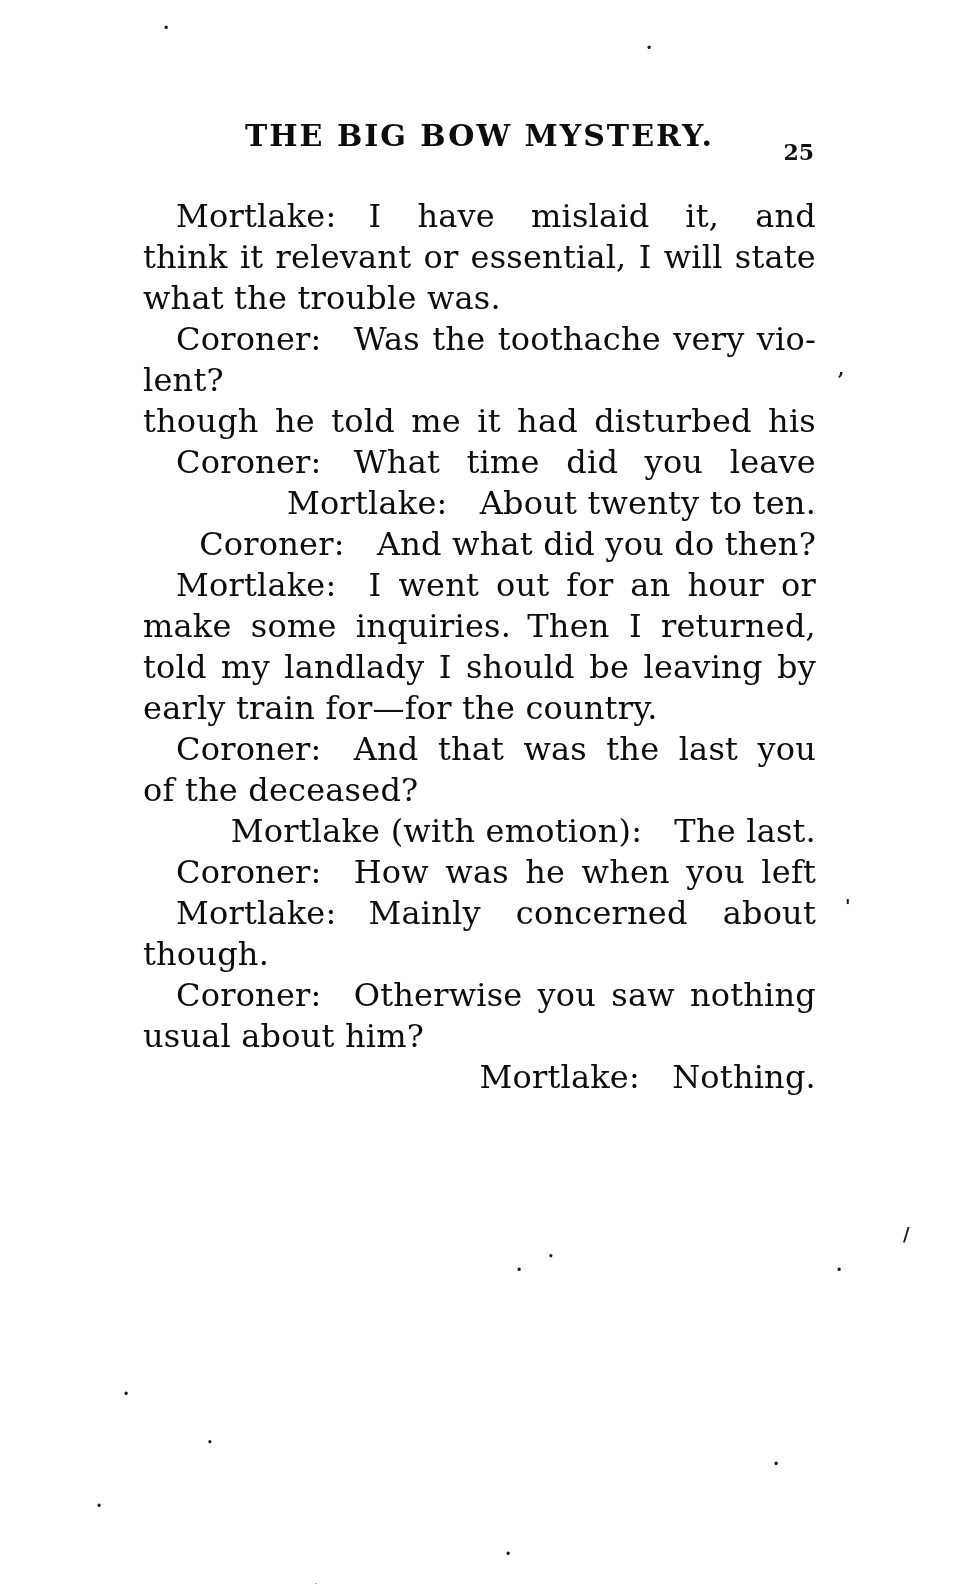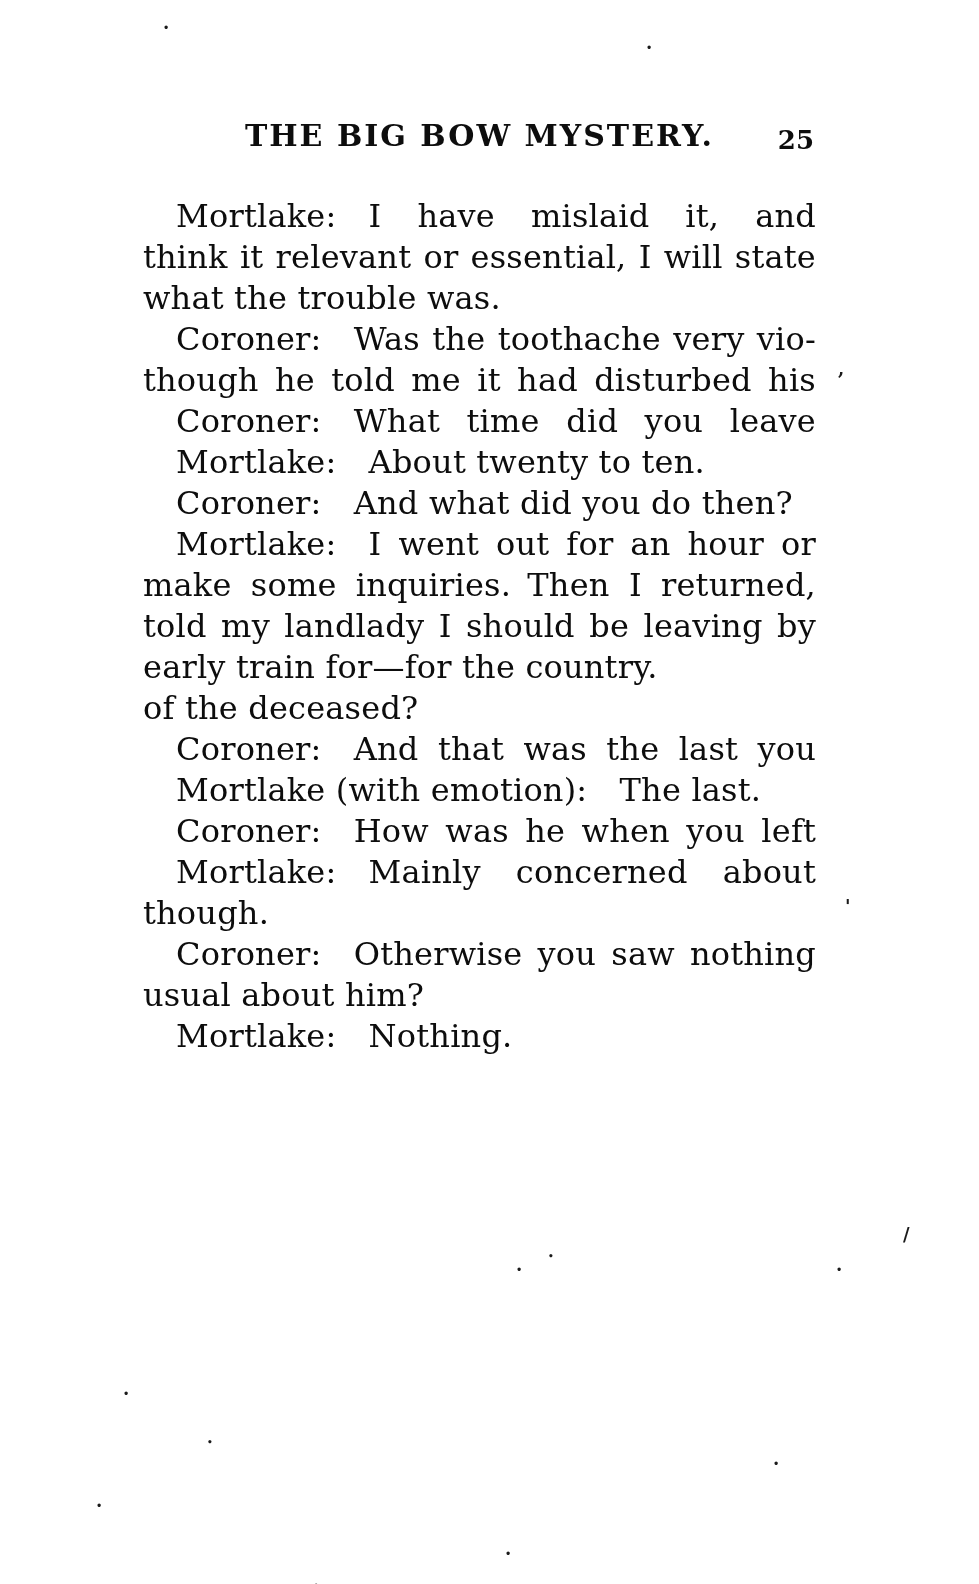--- a/index.html
+++ b/index.html
@@ -24,41 +24,41 @@
     text-align:center;
     font-size:30px;
     font-weight:700;
     letter-spacing:2px;
     line-height:36px;
     white-space:nowrap;
   }
   .page-number{
     position:absolute;
     right:2px;
-    top:4px;
-    font-size:26px;
+    top:16px;
+    font-size:22px;
     font-weight:700;
     line-height:36px;
   }
   .body-text{
     position:absolute;
     left:143px;
     top:196px;
     width:673px;
     font-size:32px;
     font-weight:400;
     letter-spacing:0.2px;
   }
   .line{
     line-height:41px;
     white-space:normal;
     overflow:hidden;
     height:41px;
   }
-  .line.indent{ text-indent:33px; }
+  .line.indent{ text-indent:33px;text-align:right; }
   .line.justify{
     text-align:justify;
     text-align-last:justify;
     -moz-text-align-last:justify;
   }
   .artifact{
     position:absolute;
     font-size:18px;
     font-weight:700;
     color:#1a1a1a;
@@ -73,30 +73,31 @@
   <header class="running-head">
     <div class="head-title">THE BIG BOW MYSTERY.</div>
     <div class="page-number">25</div>
   </header>
 
   <main class="body-text">
       <div class="line indent justify">Mortlake: I have mislaid it, and cannot</div>
       <div class="line justify">think it relevant or essential, I will state</div>
       <div class="line">what the trouble was.</div>
       <div class="line indent justify">Coroner: Was the toothache very vio-</div>
+      <div class="line">lent?</div>
       <div class="line justify">though he told me it had disturbed his rest</div>
       <div class="line indent justify">Coroner: What time did you leave him?</div>
       <div class="line indent">Mortlake: About twenty to ten.</div>
       <div class="line indent">Coroner: And what did you do then?</div>
       <div class="line indent justify">Mortlake: I went out for an hour or so to</div>
       <div class="line justify">make some inquiries. Then I returned, and</div>
       <div class="line justify">told my landlady I should be leaving by an</div>
       <div class="line">early train for—for the country.</div>
+      <div class="line indent justify">Coroner: And that was the last you saw</div>
       <div class="line">of the deceased?</div>
-      <div class="line indent justify">Coroner: And that was the last you saw</div>
       <div class="line indent">Mortlake (with emotion): The last.</div>
       <div class="line indent justify">Coroner: How was he when you left him?</div>
       <div class="line indent justify">Mortlake: Mainly concerned about my</div>
       <div class="line">though.</div>
       <div class="line indent justify">Coroner: Otherwise you saw nothing un-</div>
       <div class="line">usual about him?</div>
       <div class="line indent">Mortlake: Nothing.</div>
     </main>
 
   <div id="artifacts-layer">

